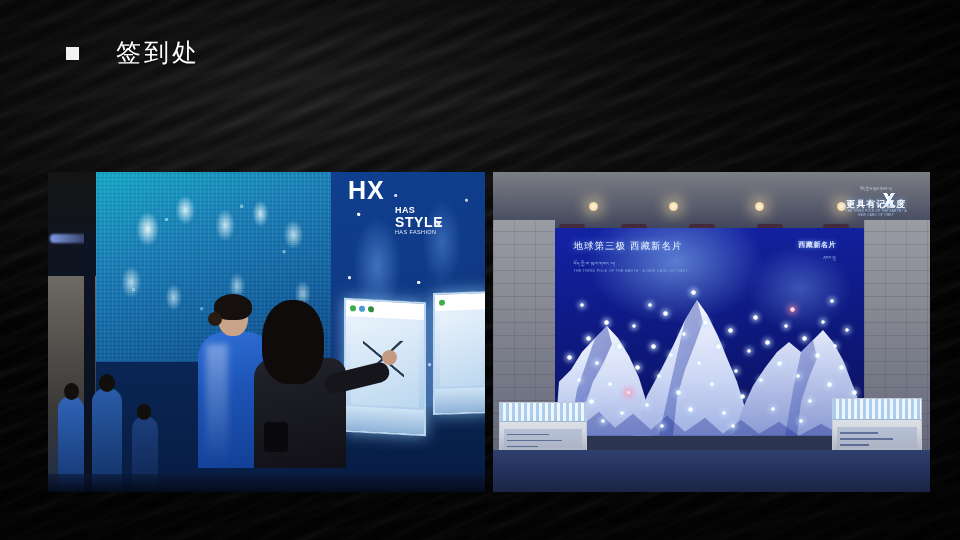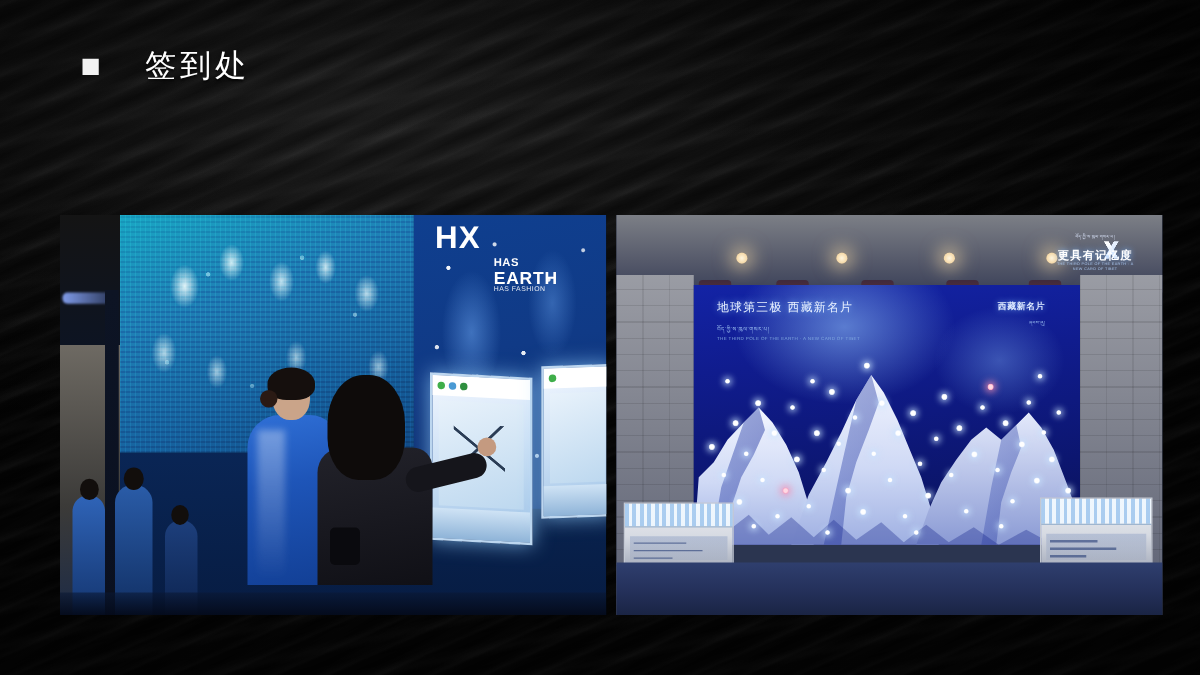--- a/index.html
+++ b/index.html
@@ -464,21 +464,21 @@
 
   <div class="photos">
 
     <div class="photo photo-left">
       <div class="l-wall"></div>
 
       <div class="l-star"></div>
       <div class="l-hx">HX</div>
       <div class="l-hx-sub">
         <span class="s1">HAS</span>
-        <span class="s2">EARTH</span>
+        <span class="s2">STYLE</span>
         <span class="s3">HAS FASHION</span>
       </div>
 
       <div class="l-led">
         <div class="l-led-figs"></div>
       </div>
 
       <div class="l-topbar"></div>
       <div class="l-roomlight"></div>
       <div class="l-wallpanel"></div>

